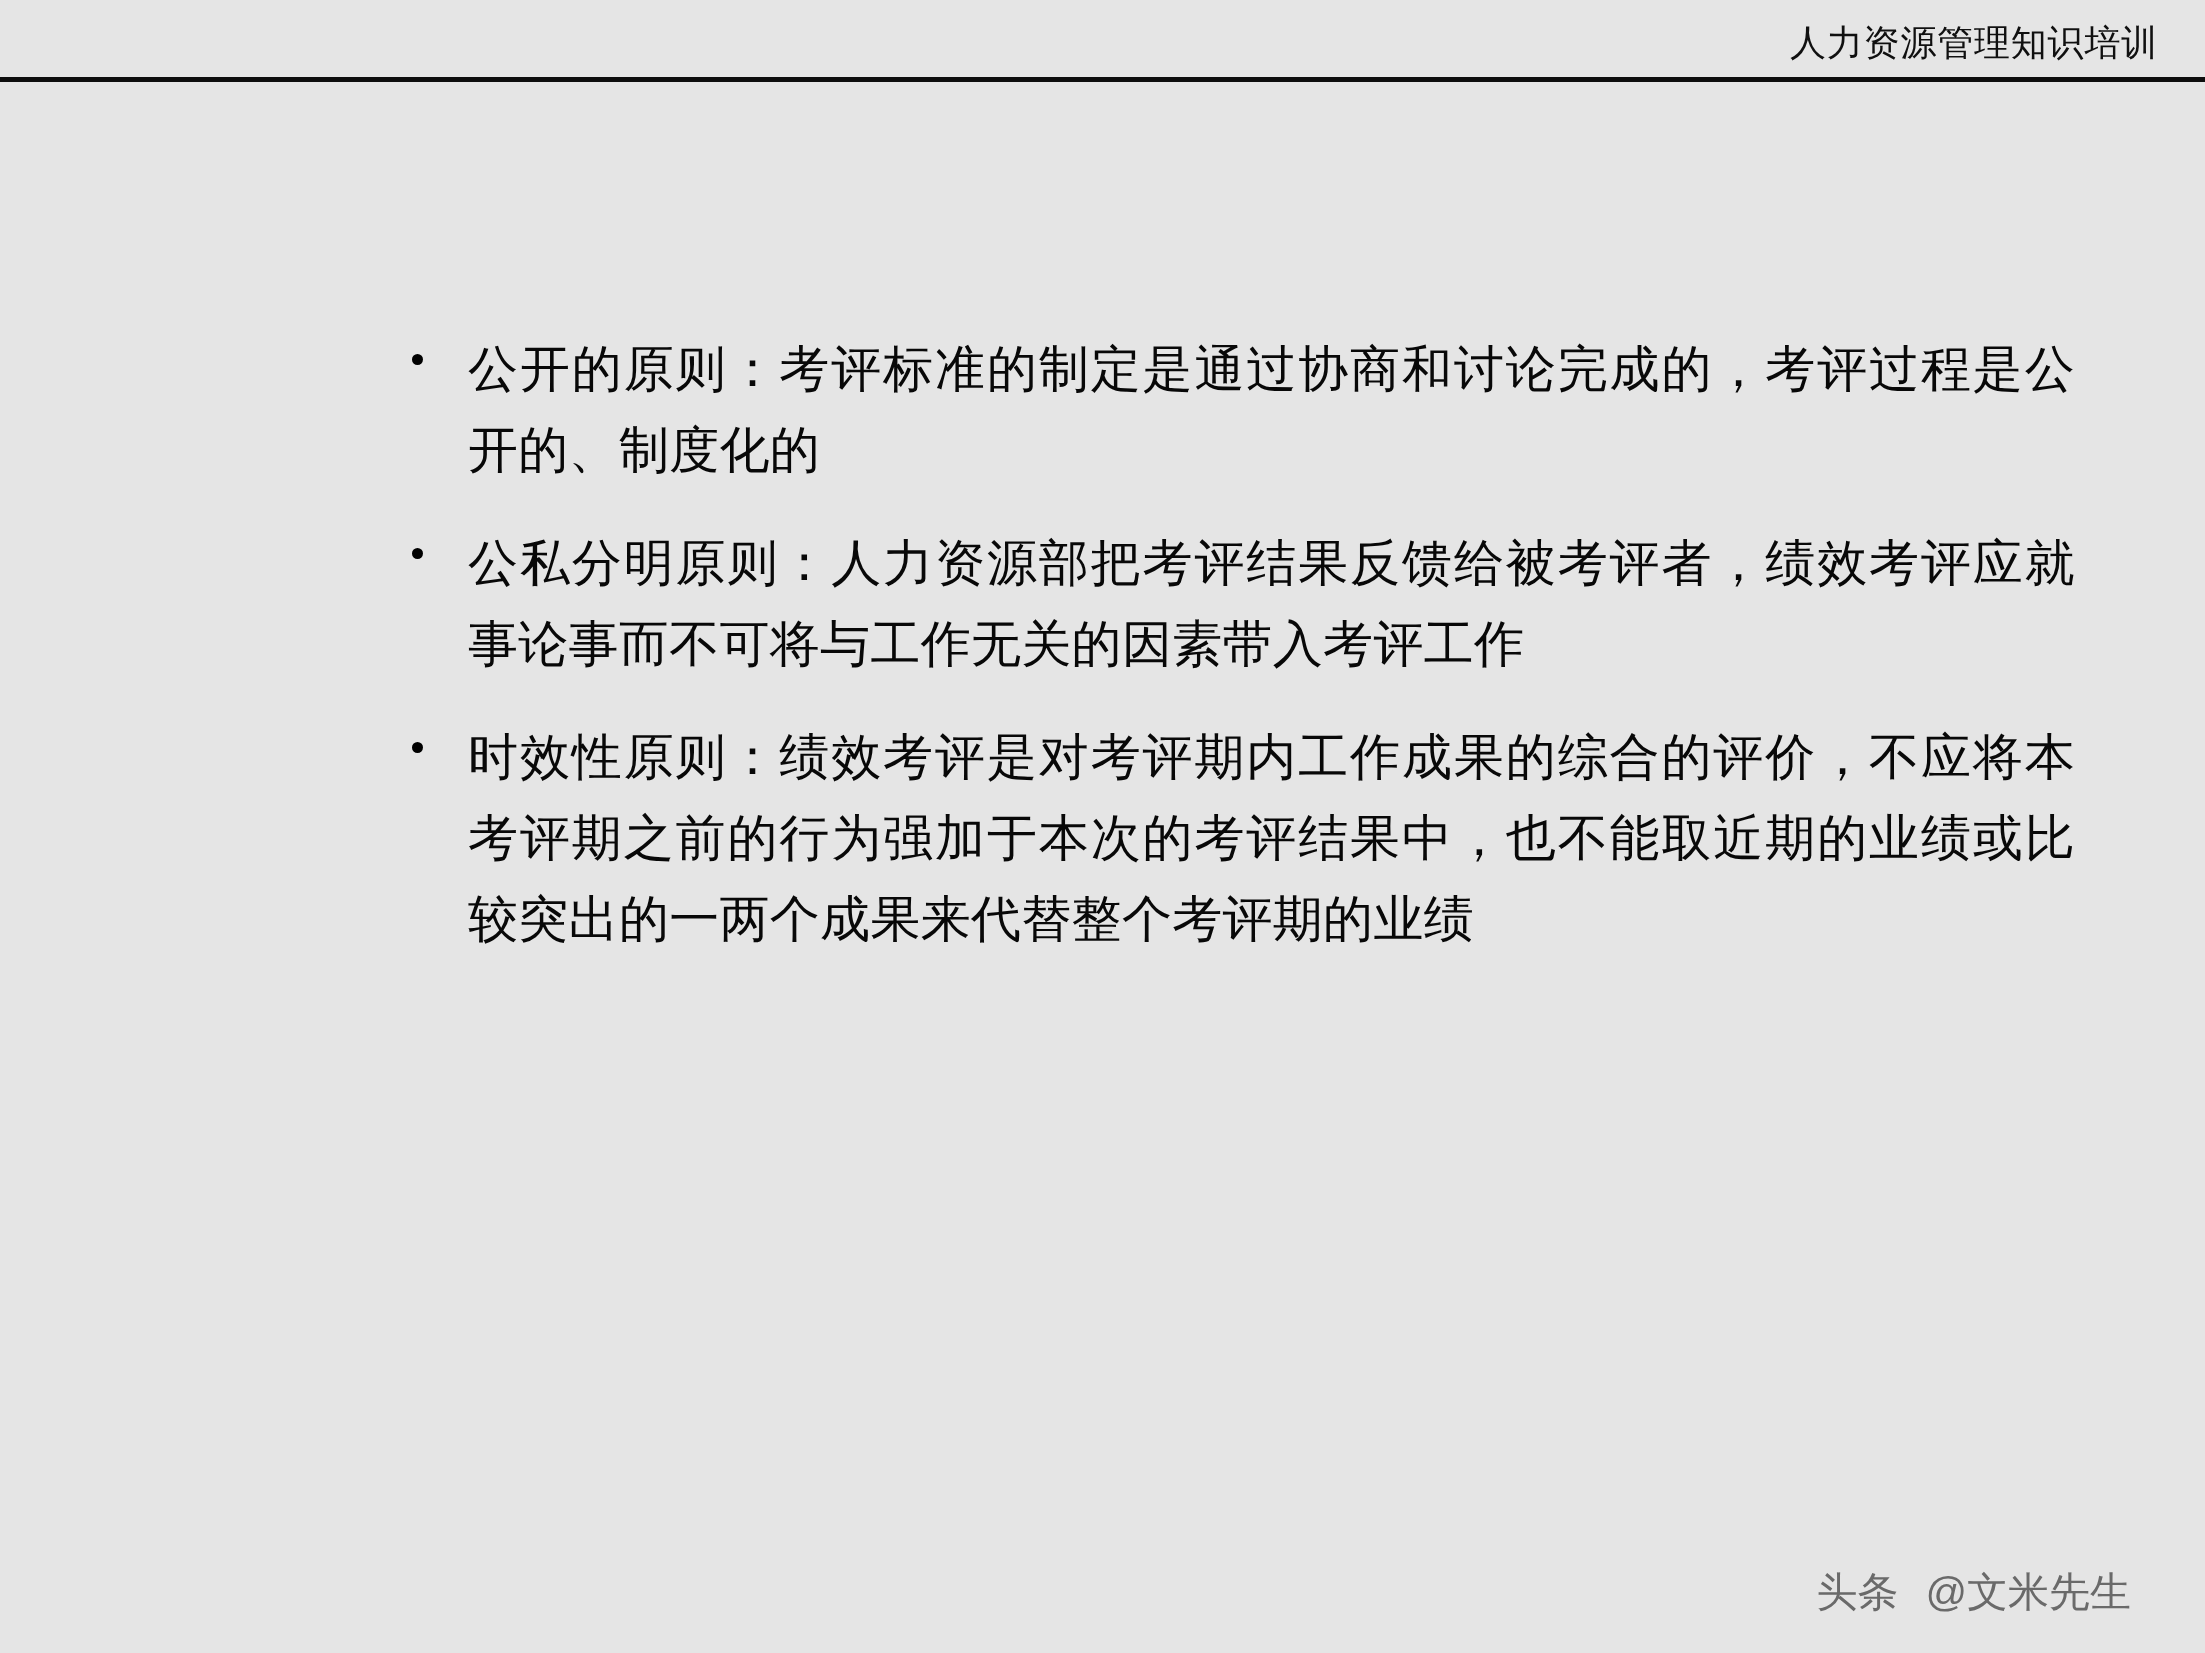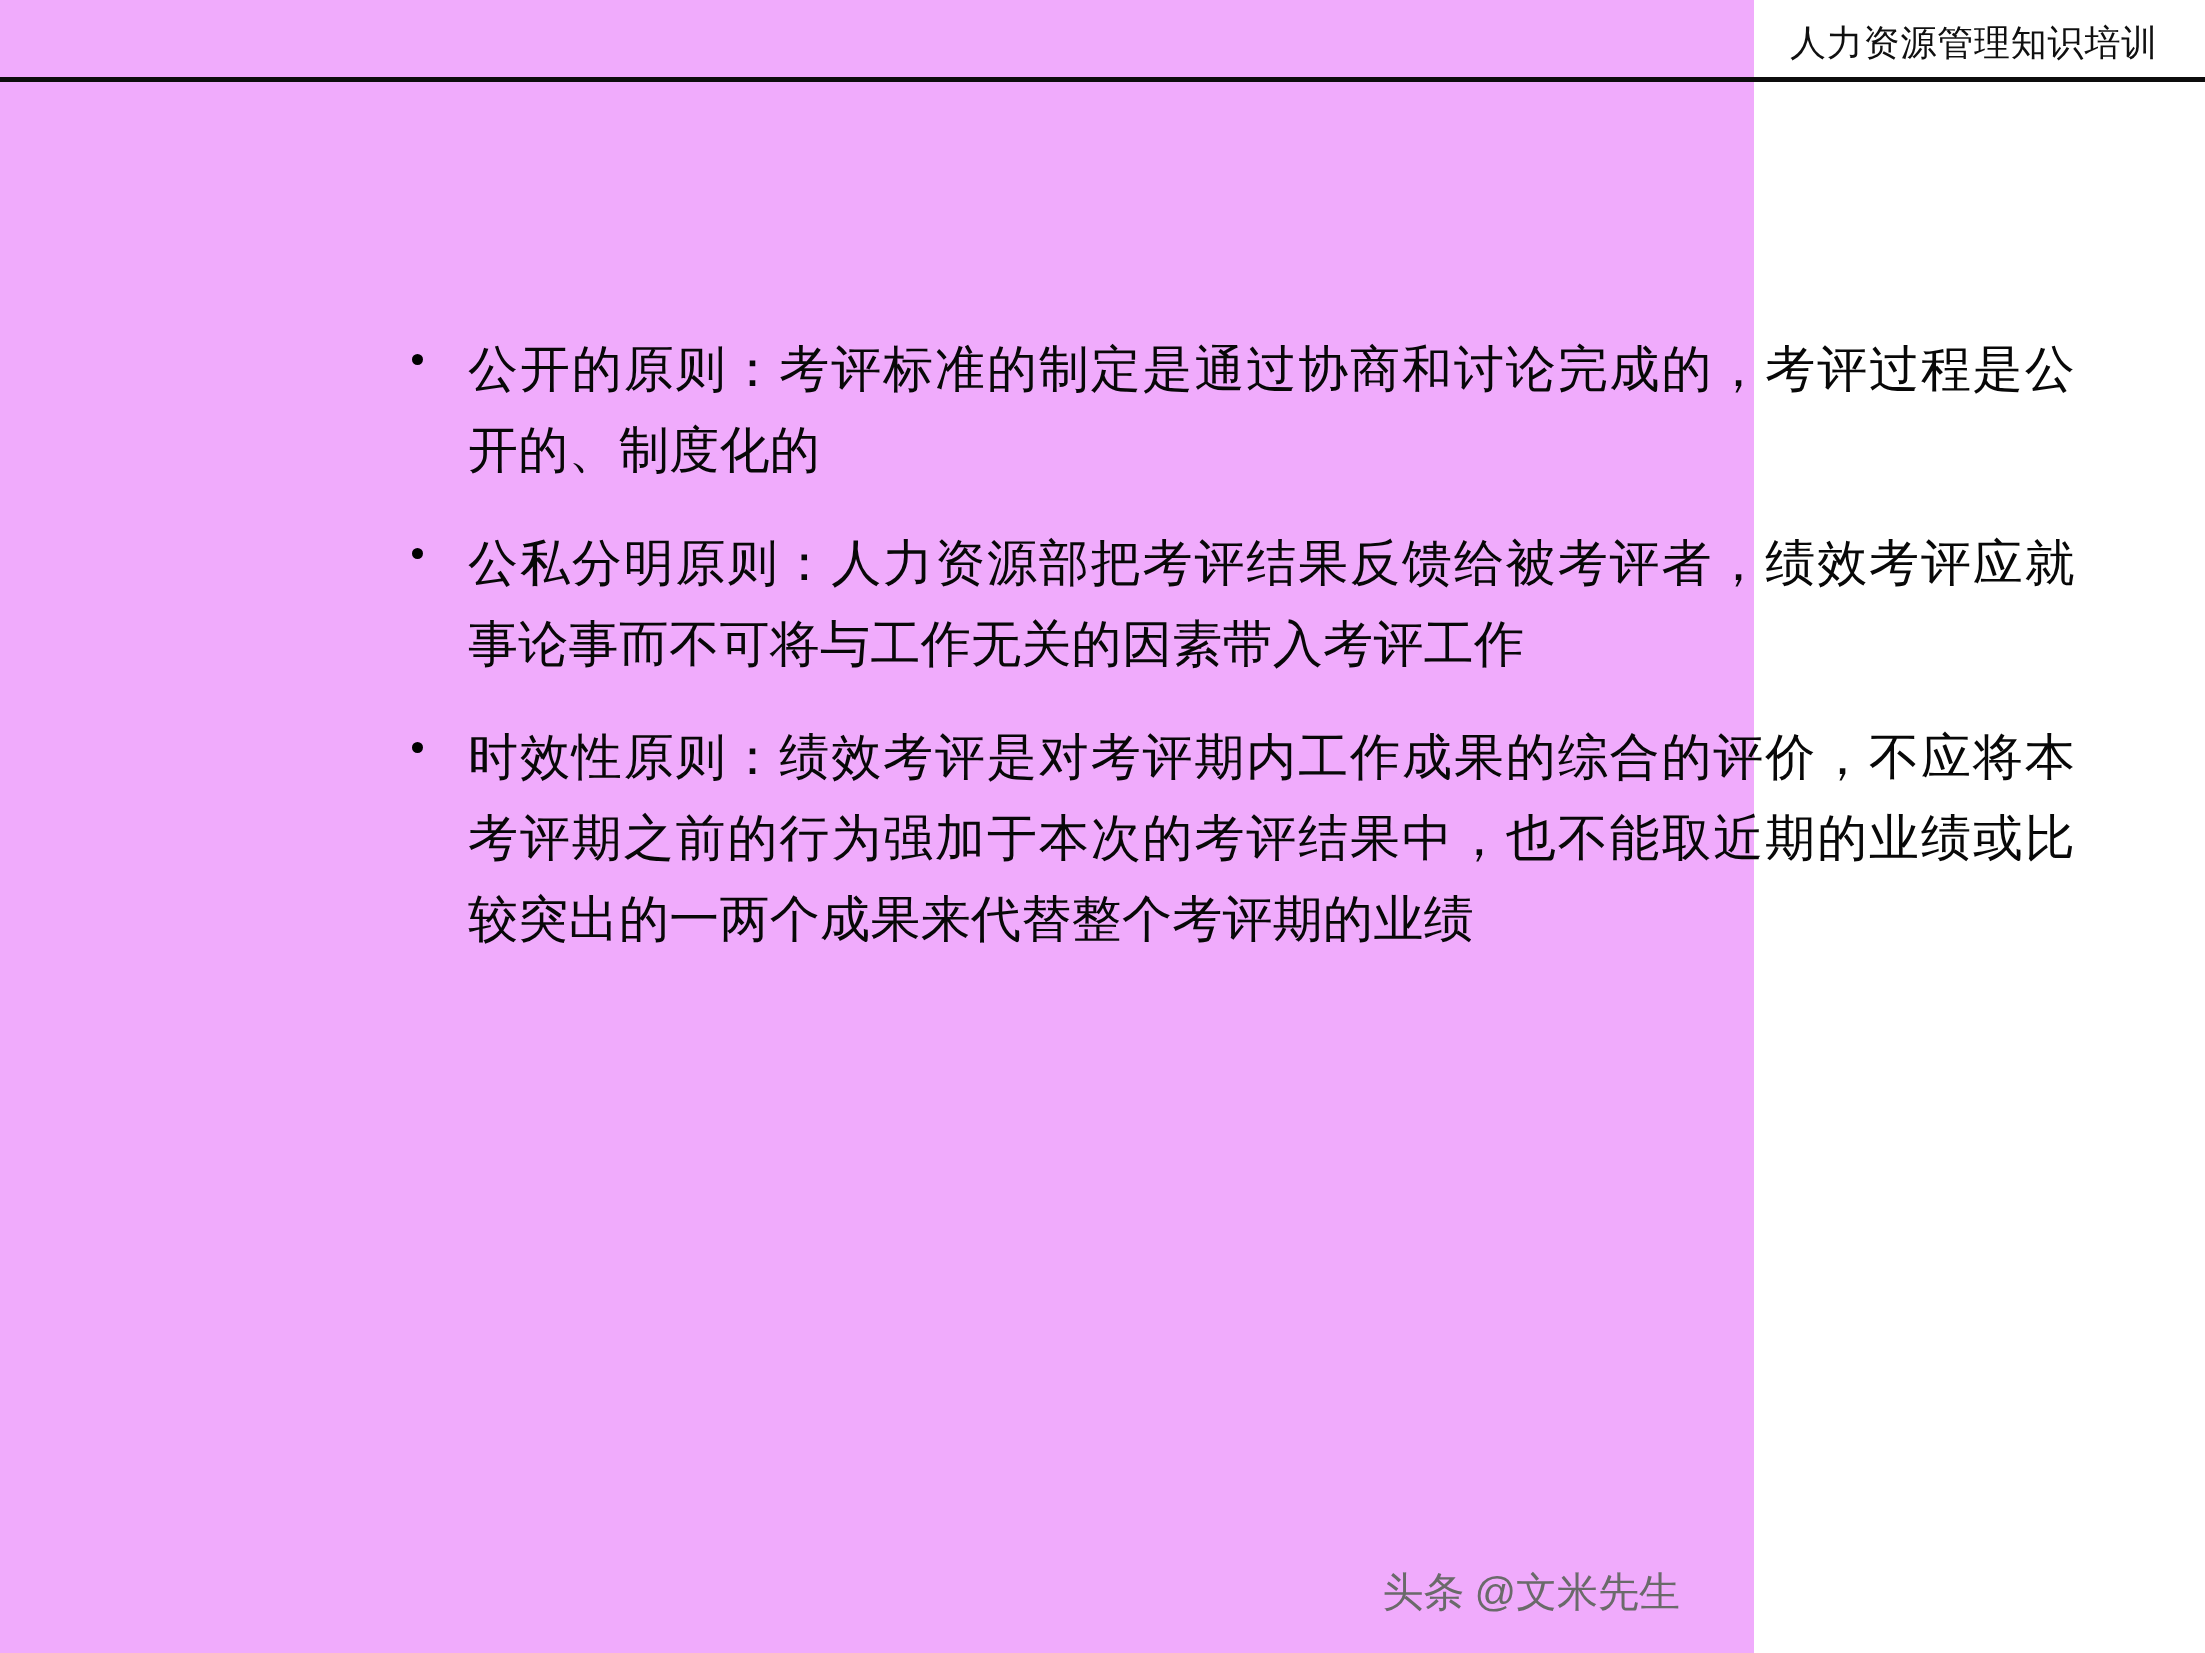--- a/index.html
+++ b/index.html
@@ -11,23 +11,23 @@
     width: 2205px;
     height: 1654px;
     font-family: "Liberation Sans", "DejaVu Sans", sans-serif;
     color: #000000;
     overflow: hidden;
     position: relative;
   }
 
   .slide {
     position: relative;
-    width: 1754px;
+    width: 2205px;
     height: 1654px;
-    background: #f0abfc;
+    background: #e5e5e5;
     box-sizing: border-box;
   }
 
   
   .header {
     position: absolute;
     top: 0;
     left: 0;
     width: 2205px;
     height: 80px;
@@ -102,21 +102,21 @@
     text-decoration-thickness: 3.1px;
   }
 
   
   .watermark {
     position: absolute;
     right: 74px;
     bottom: 41px;
     display: flex;
     align-items: baseline;
-    gap: 10px;
+    gap: 27px;
     color: #6f6f6f;
     font-size: 41px;
     line-height: 1;
     white-space: nowrap;
   }
   .watermark .wm-brand { color: #6a6a6a; }
   .watermark .wm-handle { color: #6a6a6a; }
 </style>
 </head>
 <body>

